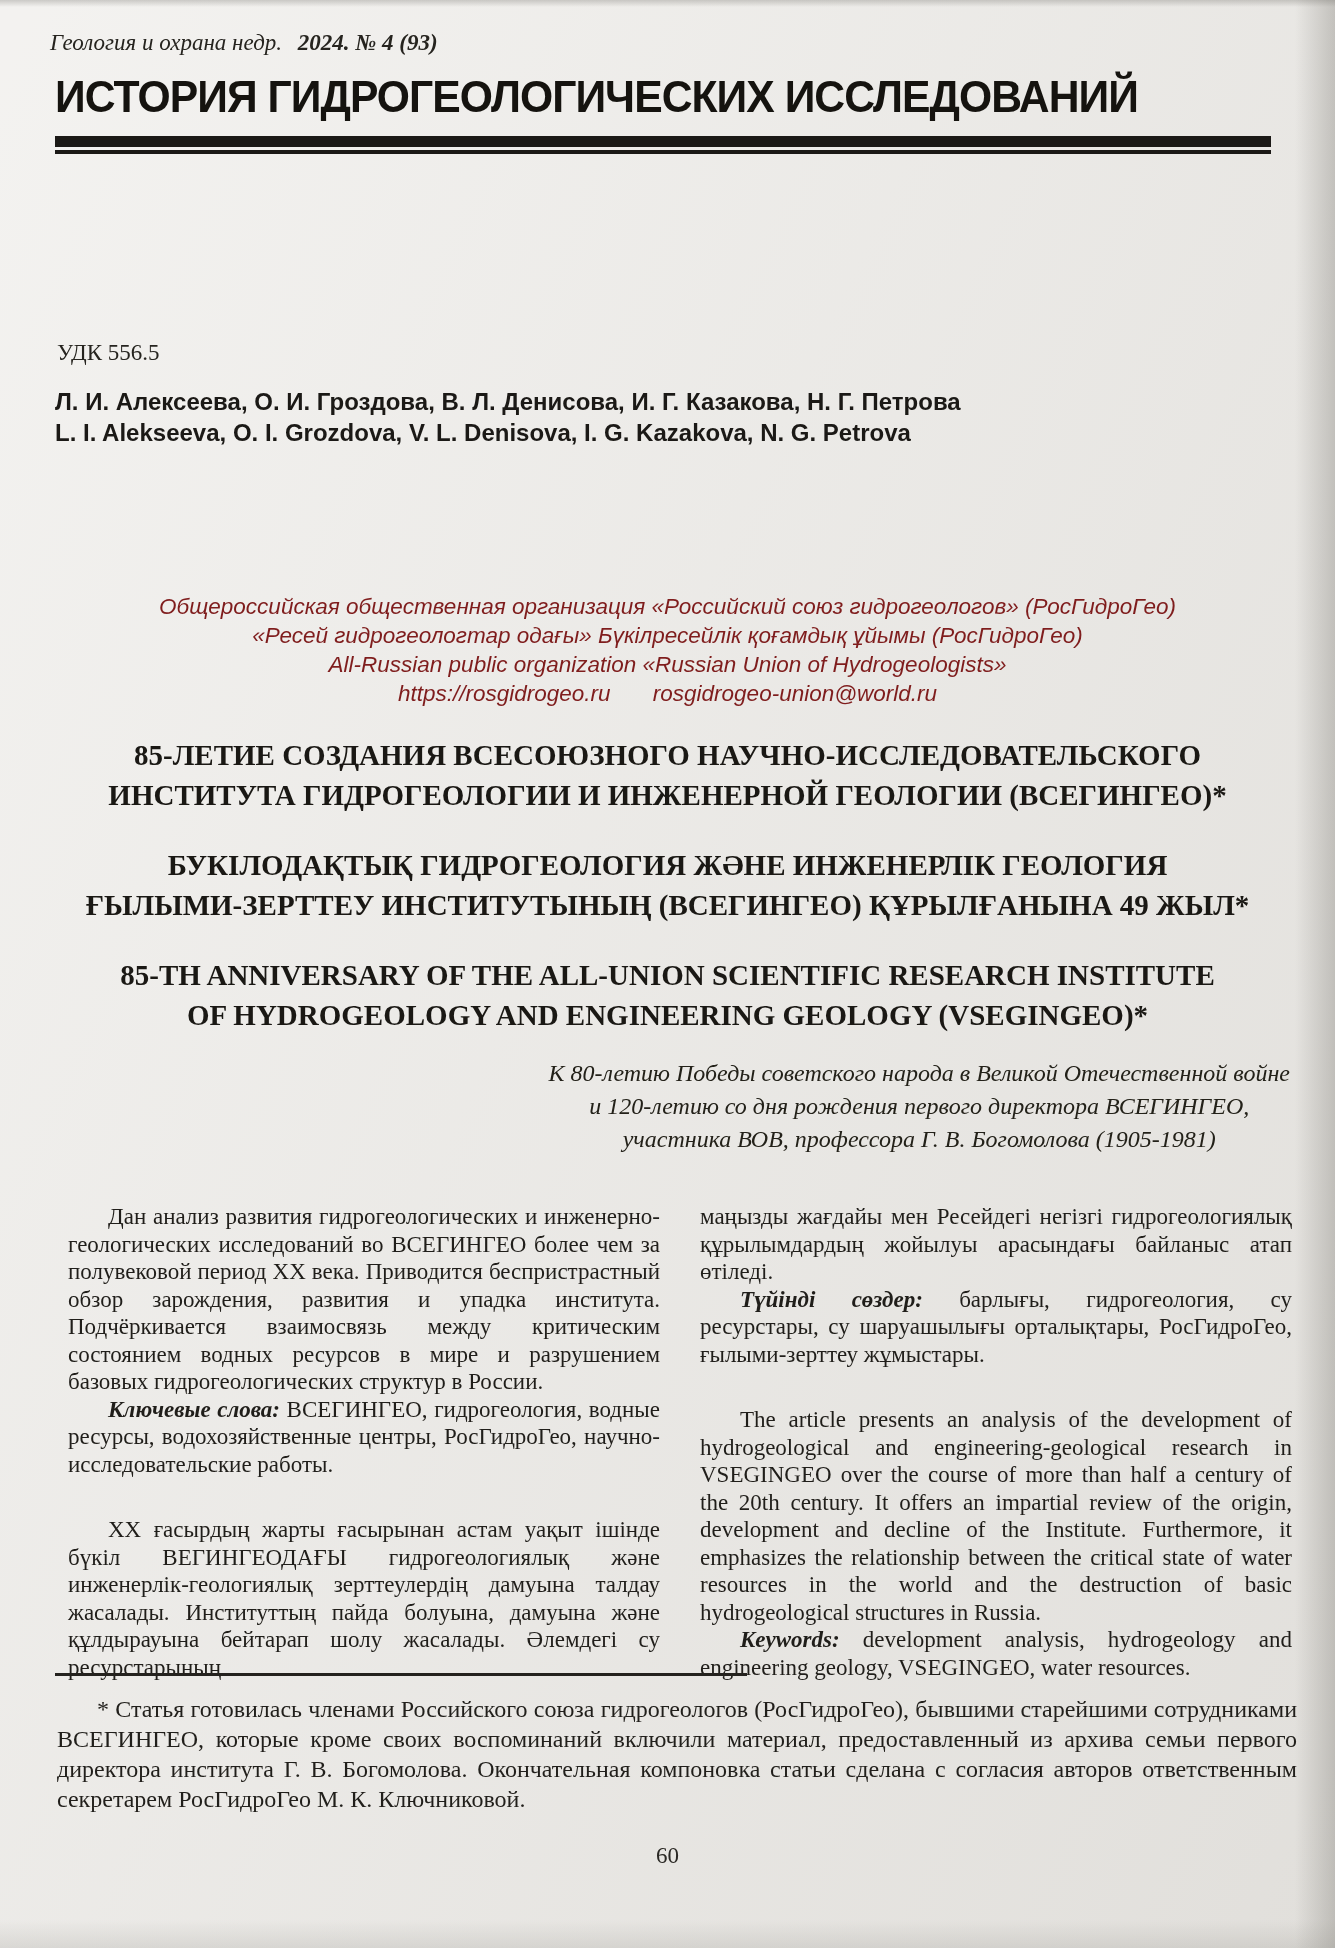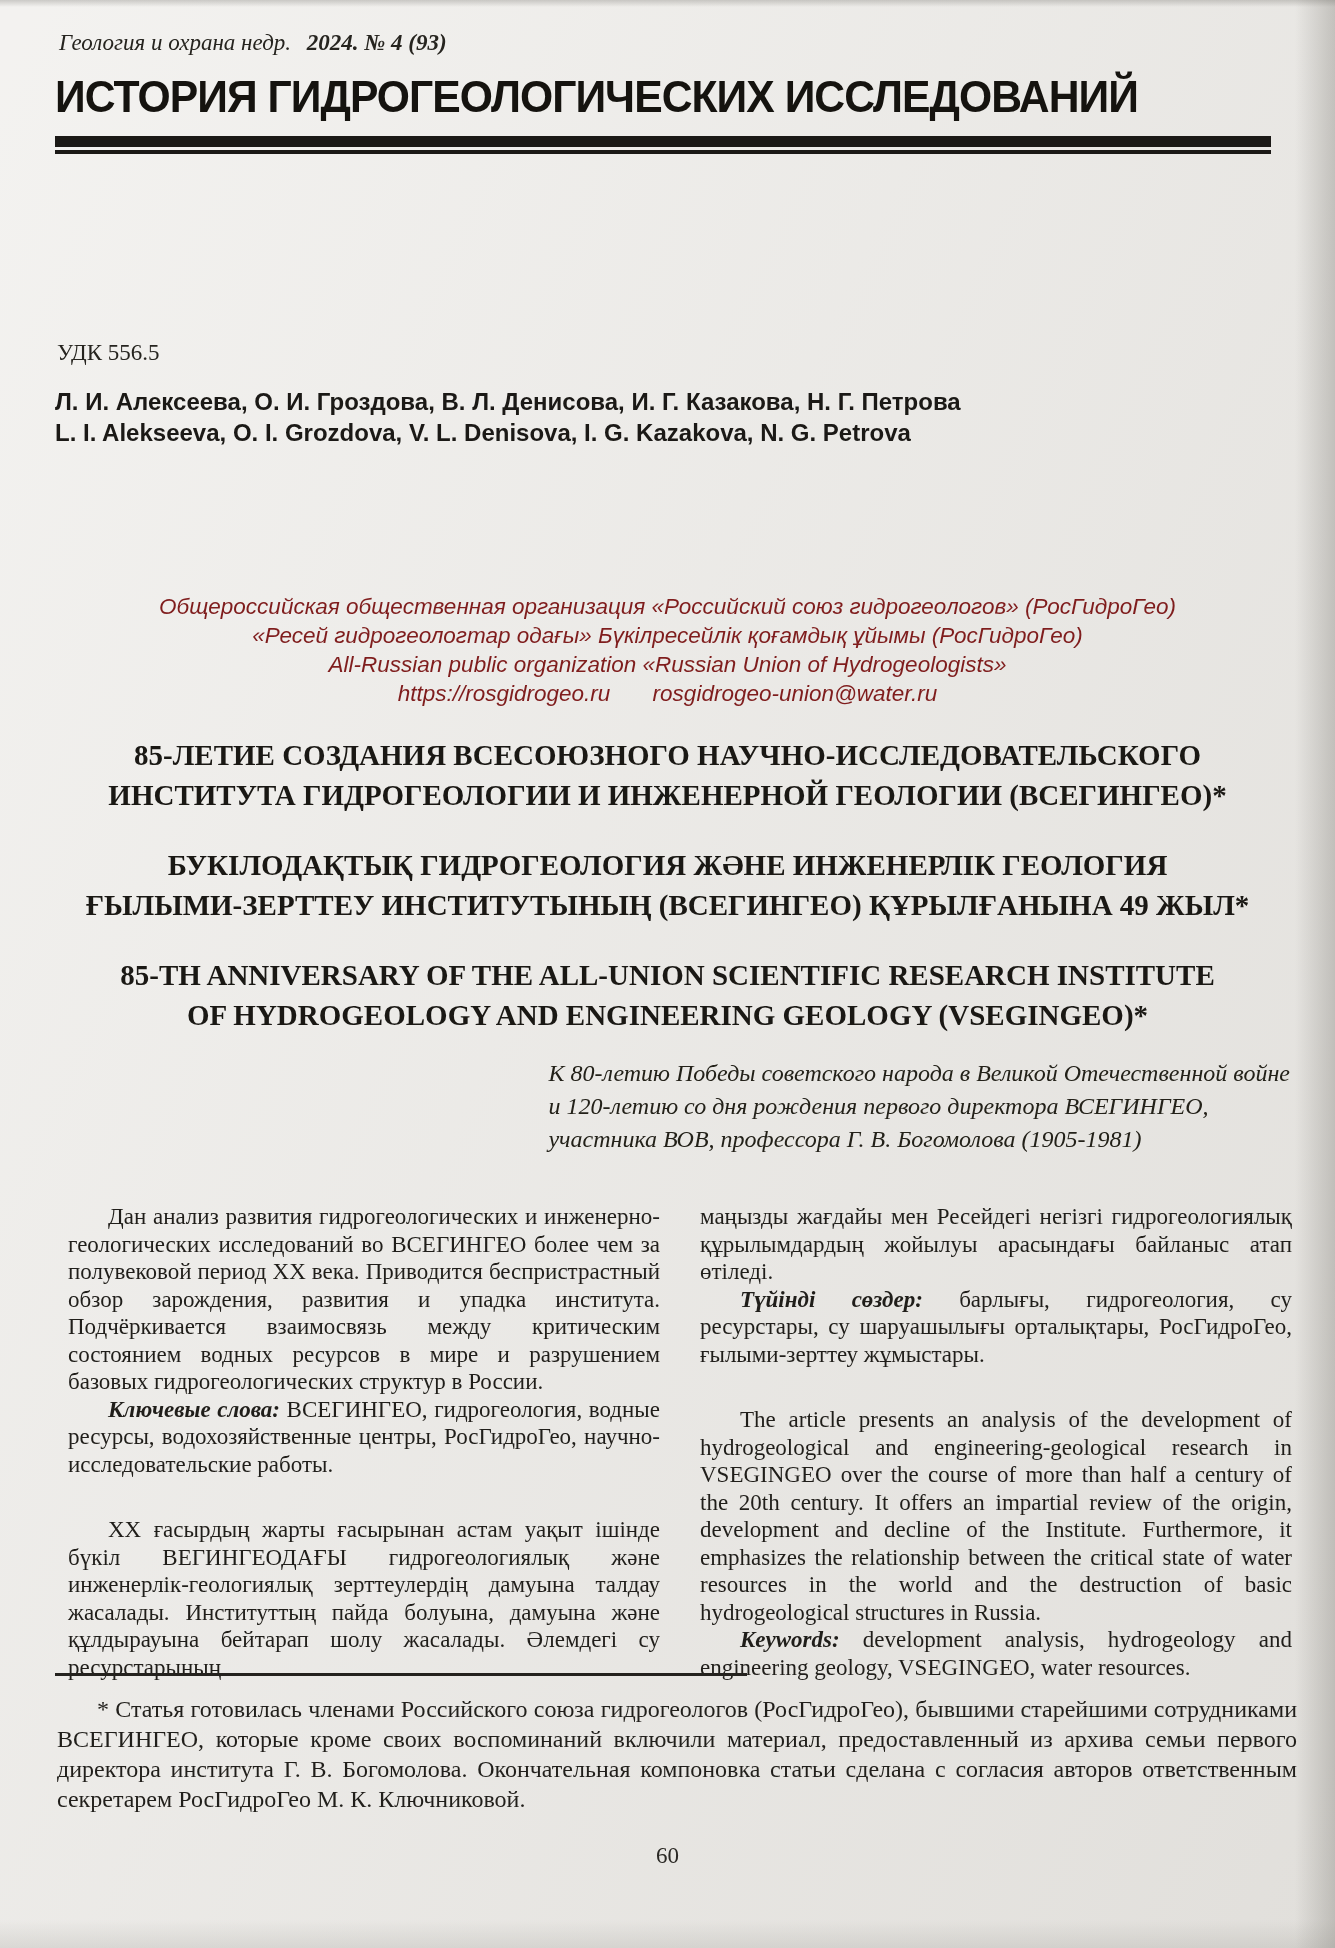--- a/index.html
+++ b/index.html
@@ -7,21 +7,21 @@
     width:1335px;height:1948px;position:relative;overflow:hidden;
     background-color:#eae8e4;
     background-image:
       linear-gradient(to bottom, rgba(110,108,102,0.30), rgba(110,108,102,0) 7px),
       linear-gradient(to left, rgba(138,136,130,0.40), rgba(138,136,130,0) 40px),
       linear-gradient(to top, rgba(150,148,142,0.22), rgba(150,148,142,0) 28px),
       linear-gradient(115deg, rgba(255,255,255,0.45), rgba(60,58,54,0.05));
     color:#201e1c;
     font-family:"Liberation Serif", serif;
   }
-  .journal-line{position:absolute;left:59px;top:30px;font-style:italic;font-size:23px;color:#26241f;white-space:nowrap;}
+  .journal-line{position:absolute;left:50px;top:30px;font-style:italic;font-size:23px;color:#26241f;white-space:nowrap;}
   .j-issue{font-weight:700;margin-left:10px;}
 
   .section-heading{
     position:absolute;left:55px;top:72px;margin:0;
     font-family:"Liberation Sans", sans-serif;font-weight:700;font-size:44px;
     letter-spacing:-1px;color:#15130f;white-space:nowrap;
     transform:scaleX(0.97);transform-origin:left center;
   }
   .heading-rule{position:absolute;left:55px;top:136px;width:1216px;}
   .rule-thick{height:11px;background:#1b1916;}
@@ -35,21 +35,21 @@
   .affiliation{position:absolute;left:0;top:592px;width:1335px;text-align:center;
     font-family:"Liberation Sans", sans-serif;font-style:italic;font-size:22.5px;line-height:29px;color:#7f1d1d;}
   .aff-contacts span + span{margin-left:36px;}
 
   .title{position:absolute;left:0;width:1335px;margin:0;text-align:center;
     font-weight:700;font-size:29px;line-height:40px;white-space:pre-line;color:#1a1814;}
   .title-ru{top:735px;}
   .title-kz{top:845px;}
   .title-en{top:955px;}
 
-  .dedication{position:absolute;right:45px;top:1057px;text-align:left;
+  .dedication{position:absolute;right:45px;top:1057px;text-align:center;
     font-style:italic;font-size:24px;line-height:33px;white-space:pre-line;color:#232119;}
 
   .columns{position:absolute;left:68px;top:1203px;width:1225px;display:flex;gap:40px;}
   .col{width:592px;font-size:23px;line-height:27.5px;text-align:justify;color:#201e1a;}
   .col p{margin:0;}
   .indent{text-indent:40px;}
   .gap-top{margin-top:38px !important;}
   .kw-label{font-weight:700;font-style:italic;}
 
   .footnote-rule{position:absolute;left:55px;top:1673px;width:692px;height:3px;background:#24221e;}
@@ -78,21 +78,21 @@
   <div>Л. И. Алексеева, О. И. Гроздова, В. Л. Денисова, И. Г. Казакова, Н. Г. Петрова</div>
   <div>L. I. Alekseeva, O. I. Grozdova, V. L. Denisova, I. G. Kazakova, N. G. Petrova</div>
 </div>
 
 <div class="affiliation">
   <div>Общероссийская общественная организация «Российский союз гидрогеологов» (РосГидроГео)</div>
   <div>«Ресей гидрогеологтар одағы» Бүкілресейлік қоғамдық ұйымы (РосГидроГео)</div>
   <div>All-Russian public organization «Russian Union of Hydrogeologists»</div>
   <div class="aff-contacts">
     <span>https://rosgidrogeo.ru</span>
-    <span>rosgidrogeo-union@water.ru</span>
+    <span>rosgidrogeo-union@world.ru</span>
   </div>
 </div>
 
 <h2 class="title title-ru">85-ЛЕТИЕ СОЗДАНИЯ ВСЕСОЮЗНОГО НАУЧНО-ИССЛЕДОВАТЕЛЬСКОГО
 ИНСТИТУТА ГИДРОГЕОЛОГИИ И ИНЖЕНЕРНОЙ ГЕОЛОГИИ (ВСЕГИНГЕО)*</h2>
 <h2 class="title title-kz">БУКІЛОДАҚТЫҚ ГИДРОГЕОЛОГИЯ ЖӘНЕ ИНЖЕНЕРЛІК ГЕОЛОГИЯ
 ҒЫЛЫМИ-ЗЕРТТЕУ ИНСТИТУТЫНЫҢ (ВСЕГИНГЕО) ҚҰРЫЛҒАНЫНА 49 ЖЫЛ*</h2>
 <h2 class="title title-en">85-TH ANNIVERSARY OF THE ALL-UNION SCIENTIFIC RESEARCH INSTITUTE
 OF HYDROGEOLOGY AND ENGINEERING GEOLOGY (VSEGINGEO)*</h2>
 

